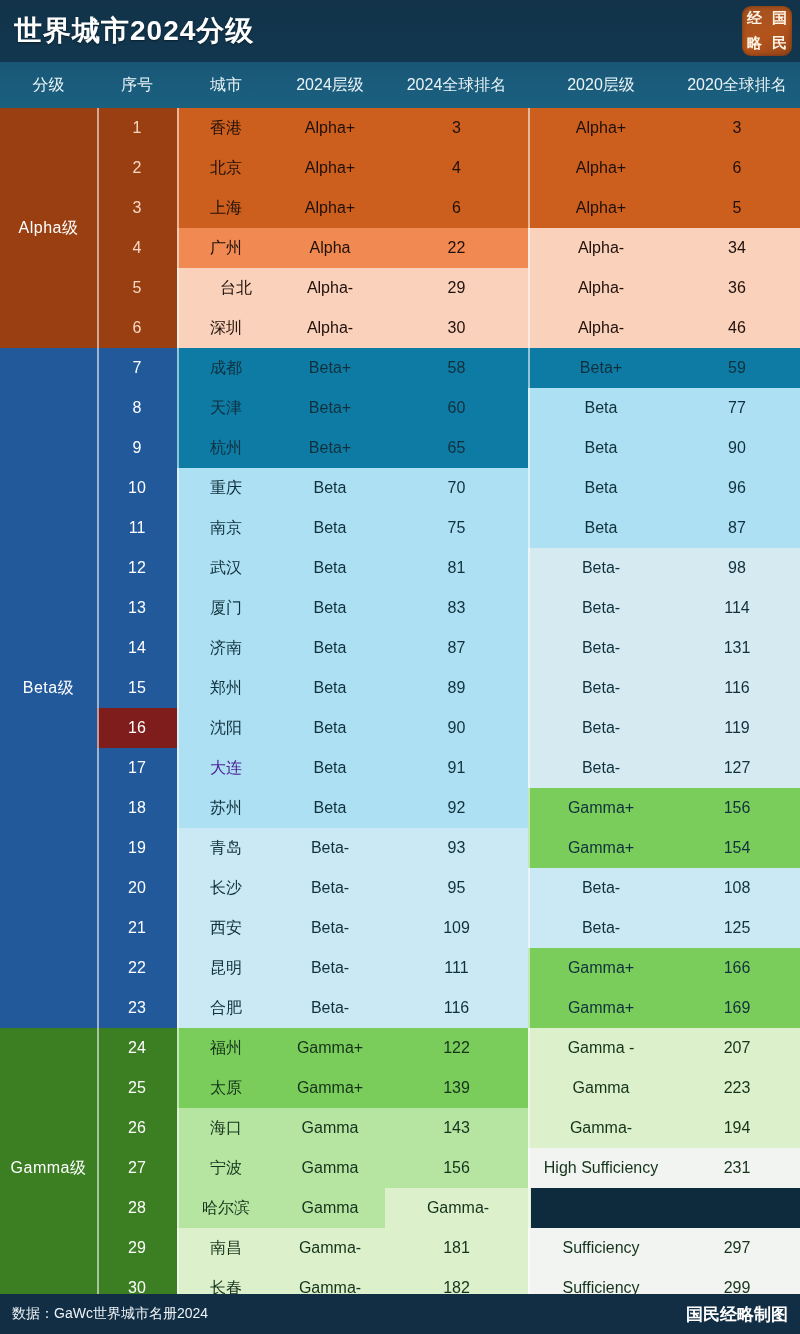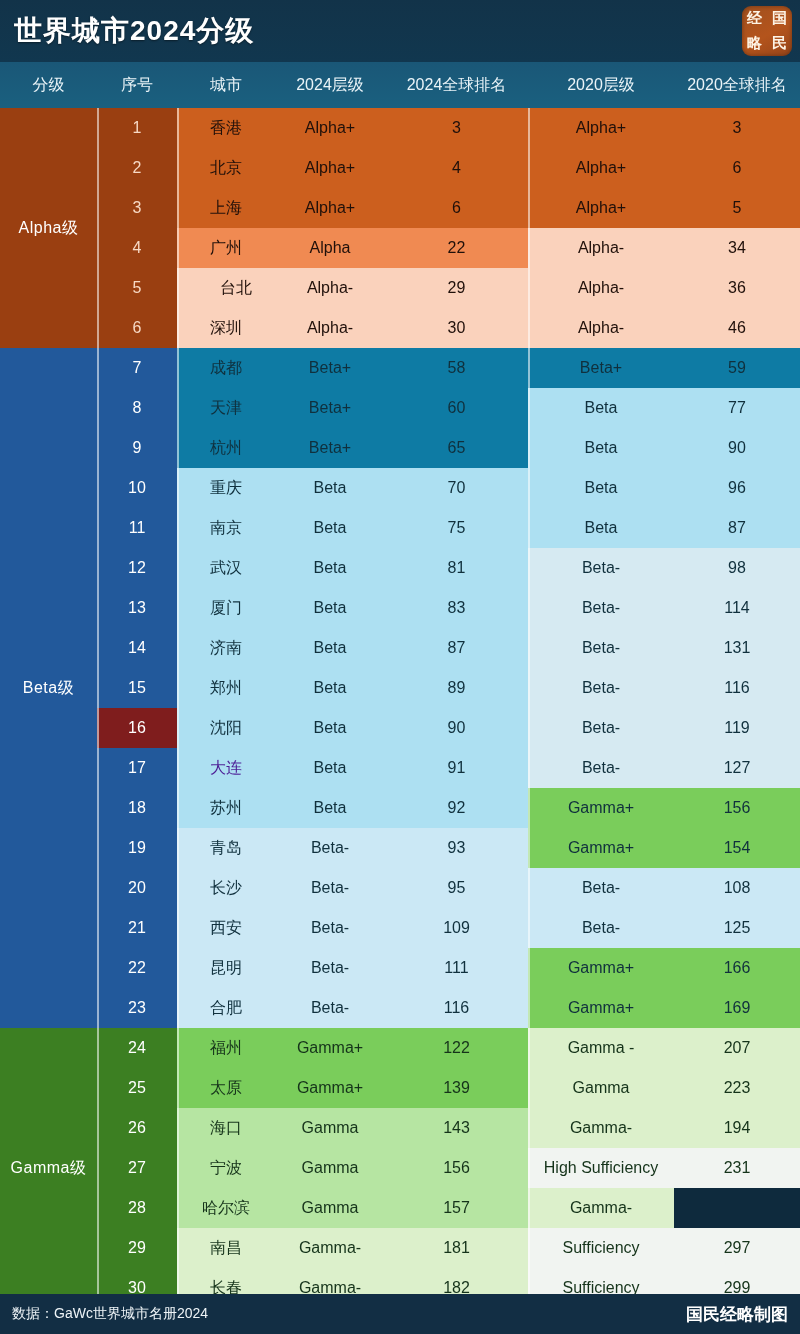--- a/index.html
+++ b/index.html
@@ -386,21 +386,20 @@
         <div class="cell c-t24" style="background: rgb(182, 229, 162); color: rgb(21, 51, 26);">Gamma</div>
         <div class="cell c-r24 num" style="background: rgb(182, 229, 162); color: rgb(21, 51, 26);">156</div>
         <div class="cell c-t20" style="background: rgb(241, 244, 241); color: rgb(21, 51, 26);">High Sufficiency</div>
         <div class="cell c-r20 num" style="background: rgb(241, 244, 241); color: rgb(21, 51, 26);">231</div>
       </div>
       <div class="row">
         <div class="cell c-tier" style="background: rgb(60, 127, 34);"></div>
         <div class="cell c-no seq" style="background: rgb(60, 127, 34); color: rgb(255, 255, 255);">28</div>
         <div class="cell c-city" style="background: rgb(182, 229, 162); color: rgb(21, 51, 26);">哈尔滨</div>
         <div class="cell c-t24" style="background: rgb(182, 229, 162); color: rgb(21, 51, 26);">Gamma</div>
-        <div class="cell c-r24 num" style="background: rgb(182, 229, 162); color: rgb(21, 51, 26);">157</div>
         <div class="cell c-t20" style="background: rgb(220, 240, 203); color: rgb(21, 51, 26);">Gamma-</div>
       </div>
       <div class="row">
         <div class="cell c-tier" style="background: rgb(60, 127, 34);"></div>
         <div class="cell c-no seq" style="background: rgb(60, 127, 34); color: rgb(255, 255, 255);">29</div>
         <div class="cell c-city" style="background: rgb(220, 240, 203); color: rgb(21, 51, 26);">南昌</div>
         <div class="cell c-t24" style="background: rgb(220, 240, 203); color: rgb(21, 51, 26);">Gamma-</div>
         <div class="cell c-r24 num" style="background: rgb(220, 240, 203); color: rgb(21, 51, 26);">181</div>
         <div class="cell c-t20" style="background: rgb(241, 244, 241); color: rgb(21, 51, 26);">Sufficiency</div>
         <div class="cell c-r20 num" style="background: rgb(241, 244, 241); color: rgb(21, 51, 26);">297</div>

